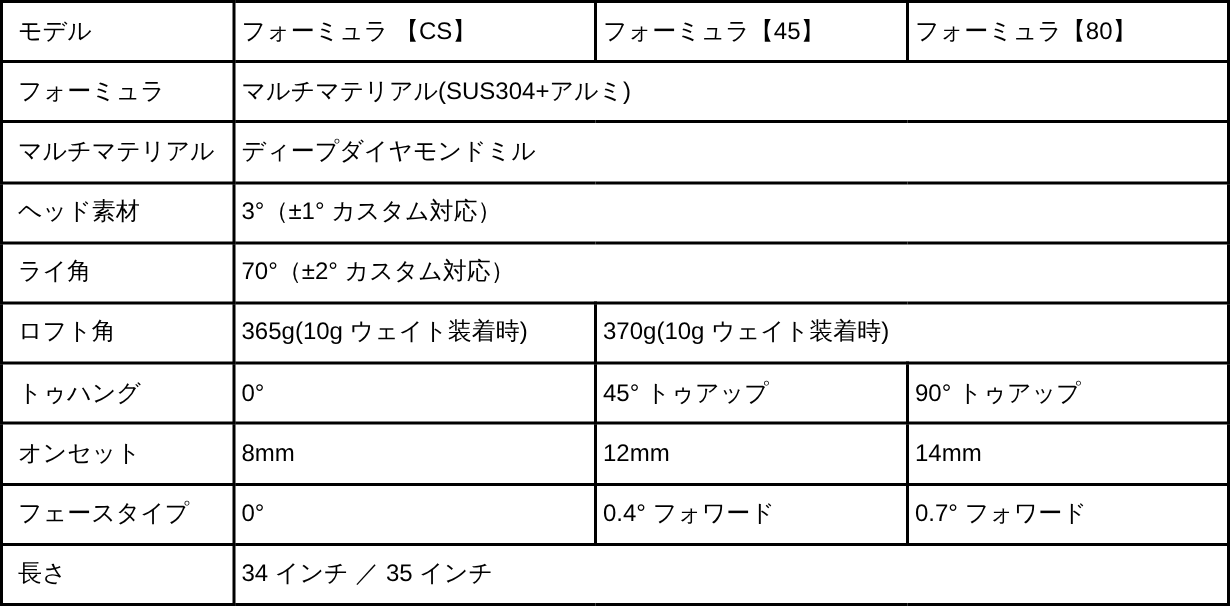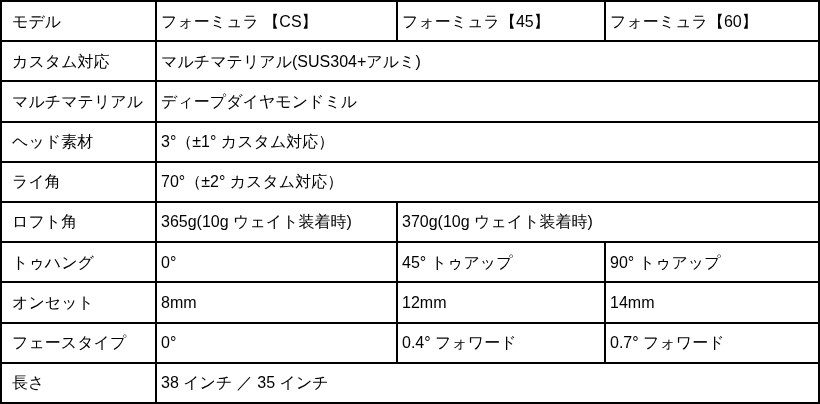--- a/index.html
+++ b/index.html
@@ -56,24 +56,24 @@
       <col class="c-label">
         <col class="c-1">
         <col class="c-2">
         <col class="c-3">
     </colgroup>
     <tbody>
       <tr>
         <th class="label">モデル</th>
         <td class="val">フォーミュラ 【CS】</td>
         <td class="val">フォーミュラ【45】</td>
-        <td class="val">フォーミュラ【60】</td>
+        <td class="val">フォーミュラ【80】</td>
       </tr>
       <tr>
-        <th class="label">カスタム対応</th>
+        <th class="label">フォーミュラ</th>
         <td class="val" colspan="3">マルチマテリアル(SUS304+アルミ)</td>
       </tr>
       <tr>
         <th class="label">マルチマテリアル</th>
         <td class="val" colspan="3">ディープダイヤモンドミル</td>
       </tr>
       <tr>
         <th class="label">ヘッド素材</th>
         <td class="val" colspan="3">3°（±1° カスタム対応）</td>
       </tr>
@@ -99,17 +99,17 @@
         <td class="val">14mm</td>
       </tr>
       <tr>
         <th class="label">フェースタイプ</th>
         <td class="val">0°</td>
         <td class="val">0.4° フォワード</td>
         <td class="val">0.7° フォワード</td>
       </tr>
       <tr>
         <th class="label">長さ</th>
-        <td class="val" colspan="3">38 インチ ／ 35 インチ</td>
+        <td class="val" colspan="3">34 インチ ／ 35 インチ</td>
       </tr>
     </tbody>
   </table>
 </div>
 
 </body></html>

